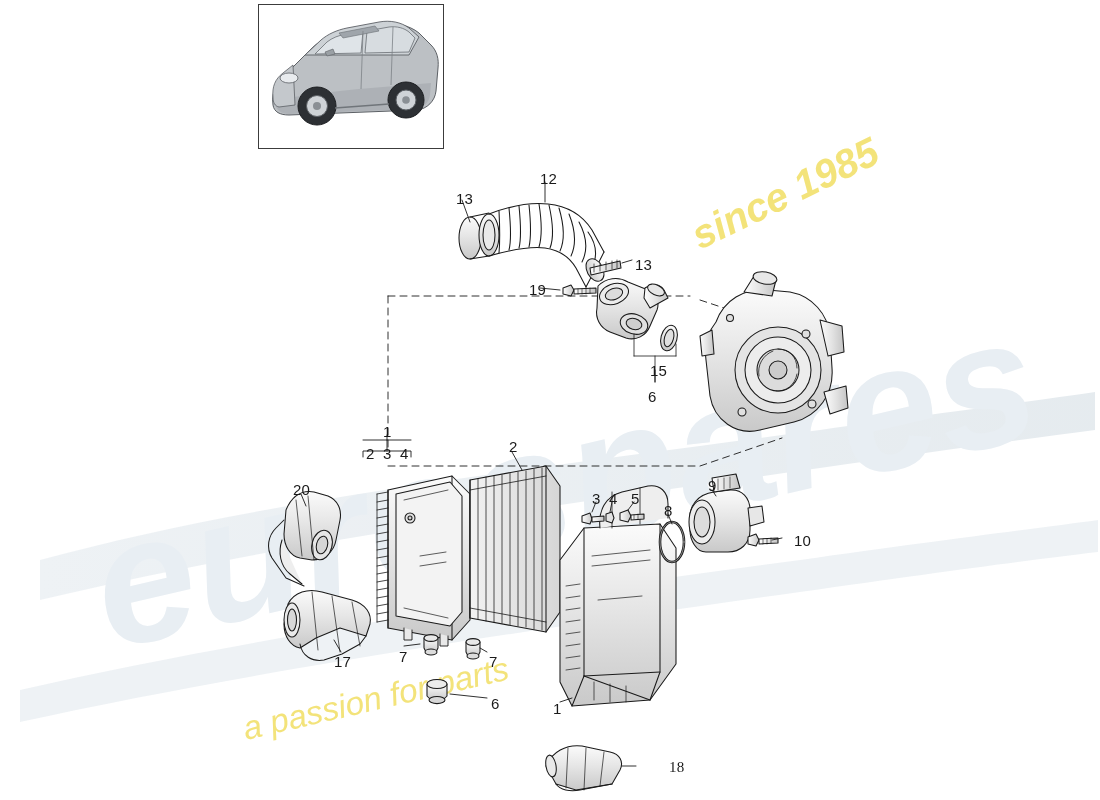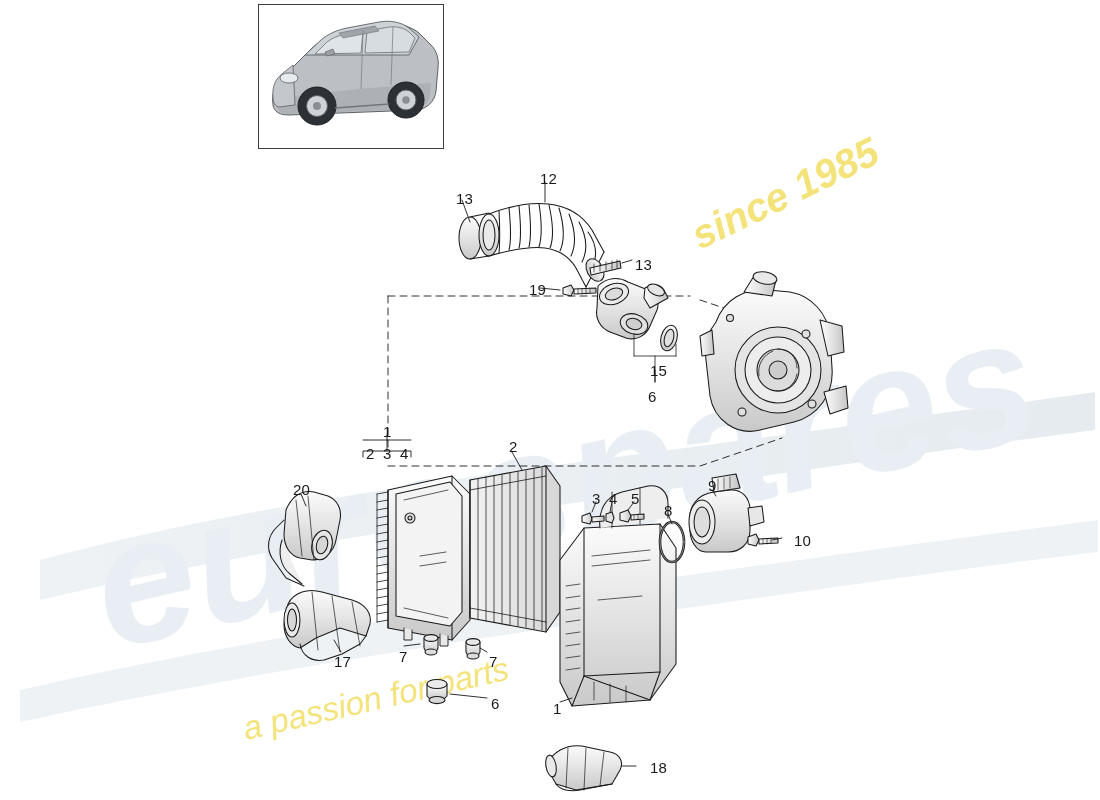--- a/index.html
+++ b/index.html
@@ -482,17 +482,17 @@
   </div>
   <div class="callout" style="left:489px; top:653px;">
     <span>7</span>
   </div>
   <div class="callout" style="left:491px; top:695px;">
     <span>6</span>
   </div>
   <div class="callout" style="left:553px; top:700px;">
     <span>1</span>
   </div>
-  <div class="callout" style="left:650px; top:759px;">
+  <div class="callout" style="left:669px; top:759px;font-family:Liberation Serif, serif;">
     <span>18</span>
   </div>
 
 </div>
 
 </body></html>

